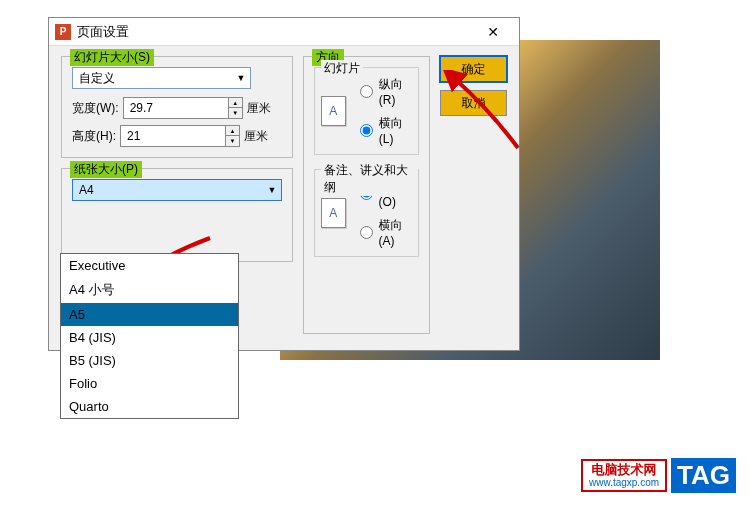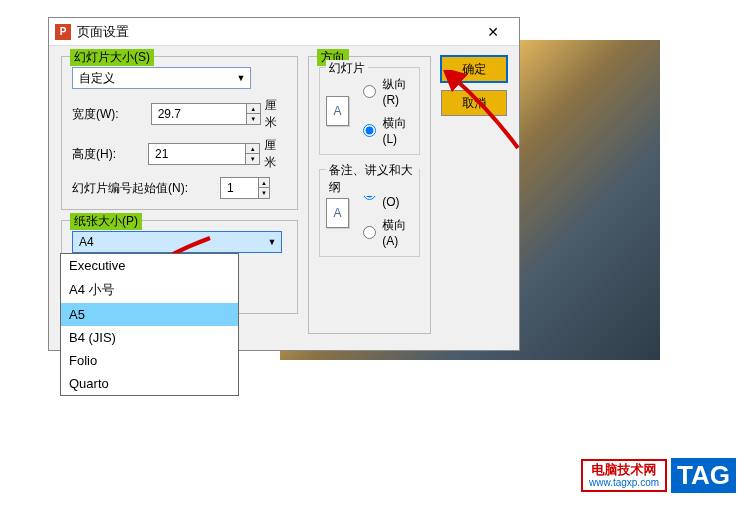--- a/index.html
+++ b/index.html
@@ -25,41 +25,41 @@
 
 .row { display: flex; align-items: center; gap: 4px; margin-bottom: 6px; }
 .row:last-child { margin-bottom: 0; }
 .field-label { white-space: nowrap; }
 
 .combo { position: relative; display: flex; align-items: center; border: 1px solid #7a9cc6; background: #fff; height: 22px; }
 .combo.highlighted { background: #cce8ff; border-color: #2a78d4; }
 .combo-text { flex: 1; padding: 0 6px; line-height: 20px; }
 .combo-arrow { width: 18px; text-align: center; font-size: 9px; }
 
-.spin { display: flex; align-items: center; border: 1px solid #888; background: #fff; height: 22px; margin-left: 28px; }
+.spin { display: flex; align-items: center; border: 1px solid #888; background: #fff; height: 22px; }
 .spin input { border: none; width: 100%; padding: 0 6px; outline: none; font-size: 12px; }
 .spin-btns { display: flex; flex-direction: column; width: 16px; border-left: 1px solid #888; }
 .spin-up, .spin-down { height: 10px; display: flex; align-items: center; justify-content: center; font-size: 6px; background: #f0f0f0; line-height: 1; cursor: pointer; }
 .spin-up { border-bottom: 1px solid #888; }
 
 .unit { font-size: 12px; }
 
 .radio-group { display: flex; flex-direction: column; gap: 8px; padding-left: 4px; }
 .radio-row { display: flex; align-items: center; gap: 6px; }
 .radio-row input { margin: 0; }
 
 .orient-icon { width: 28px; height: 30px; border: 1px solid #888; background: #fff; display: flex; align-items: center; justify-content: center; font-size: 14px; font-family: serif; color: #4a6a9a; box-shadow: 1px 1px 0 #ccc; }
 .orient-wrap { display: flex; align-items: center; gap: 10px; }
 
 .btn { height: 26px; border: 1px solid #888; background: #eab308; cursor: pointer; font-size: 12px; }
 .btn.primary { border: 1px solid #0066cc; outline: 1px solid #0066cc; }
 
 .dropdown-list { position: absolute; left: 60px; top: 253px; width: 179px; background: #fff; border: 1px solid #666; z-index: 100; }
 .dropdown-list .item { padding: 4px 8px; font-size: 13px; cursor: pointer; }
-.dropdown-list .item.hovered { background: #7dd3fc; }
+.dropdown-list .item.hovered { background: #0369a1; }
 
 .watermark { position: absolute; right: 12px; bottom: 12px; display: flex; align-items: center; gap: 4px; }
 .watermark .logo-box { border: 2px solid #c00; padding: 2px 6px; text-align: center; line-height: 1.1; }
 .watermark .logo-red { color: #c00; font-weight: bold; font-size: 13px; }
 .watermark .logo-blue { color: #06c; font-size: 10px; }
 .watermark .tag-box { background: #06c; color: #ffffff; font-weight: bold; font-size: 26px; padding: 2px 6px; }
 
 svg.arrow-svg { position: absolute; pointer-events: none; }
 </style>
 </head>
@@ -97,30 +97,20 @@
           <span class="field-label">高度(H):</span>
           <div class="spin" style="width:120px;">
             <input value="21" style="">
             <div class="spin-btns">
                 <div class="spin-up">▲</div>
                 <div class="spin-down">▼</div>
               </div>
           </div>
           <span class="unit">厘米</span>
         </div>
-        <div class="row">
-          <span class="field-label">幻灯片编号起始值(N):</span>
-          <div class="spin" style="width:50px;">
-            <input value="1" style="">
-            <div class="spin-btns">
-                <div class="spin-up">▲</div>
-                <div class="spin-down">▼</div>
-              </div>
-          </div>
-        </div>
       </div>
 
       <div class="groupbox" style="padding-bottom:60px;">
         <div class="groupbox-label">纸张大小(P)</div>
         <div class="combo highlighted" style="width:210px;">
           <div class="combo-text">A4</div>
           <div class="combo-arrow">▼</div>
         </div>
       </div>
 
@@ -177,20 +167,21 @@
     </div>
 
   </div>
 </div>
 
 <div class="dropdown-list">
   <div class="item">Executive</div>
   <div class="item">A4 小号</div>
   <div class="item hovered">A5</div>
   <div class="item">B4 (JIS)</div>
+  <div class="item">B5 (JIS)</div>
   <div class="item">Folio</div>
   <div class="item">Quarto</div>
 </div>
 
 <svg class="arrow-svg" style="left:90px;top:230px;width:140px;height:90px;">
   <defs>
       <marker id="ah1" markerWidth="10" markerHeight="10" refX="2" refY="3" orient="auto">
         <path d="M0,0 L6,3 L0,6 Z" fill="#d40000"></path>
       </marker>
     </defs>

